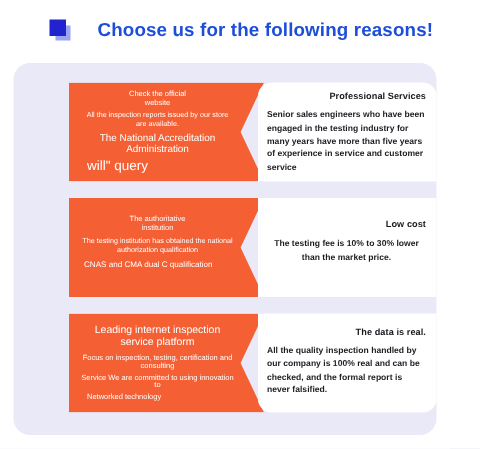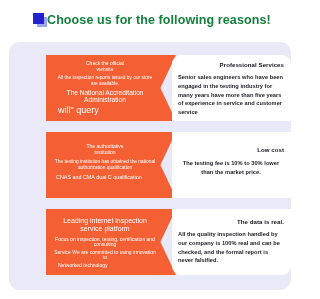--- a/index.html
+++ b/index.html
@@ -38,23 +38,24 @@
     width: 10px; height: 10px;
     background: #9aa6ef;
   }
   .header-icon .sq-front {
     position: absolute;
     left: 0; top: 0;
     width: 11px; height: 11px;
     background: #2322cf;
   }
   .header-title {
+    margin-left: 18px;
     font-size: 12.5px;
     font-weight: bold;
-    color: #15803d;
+    color: #1d4ed8;
     letter-spacing: 0.1px;
     white-space: nowrap;
   }
 
   
   .panel {
     position: absolute;
     left: 9px; top: 42px;
     width: 282px; height: 248px;
     background: #e9e9f7;

